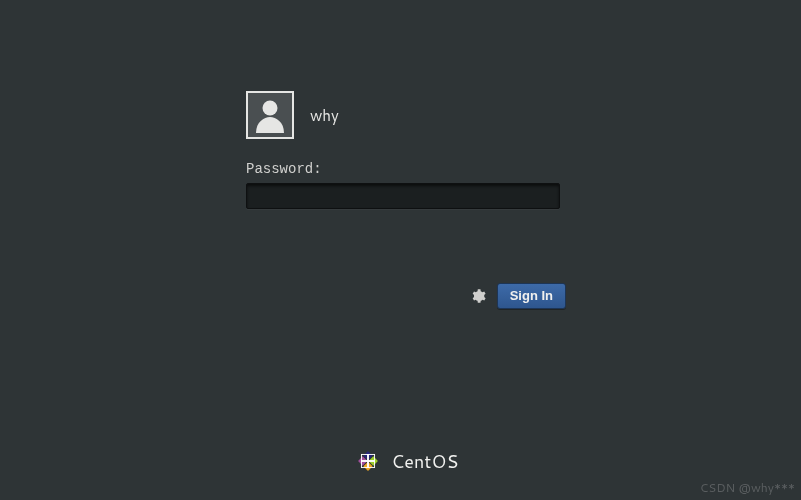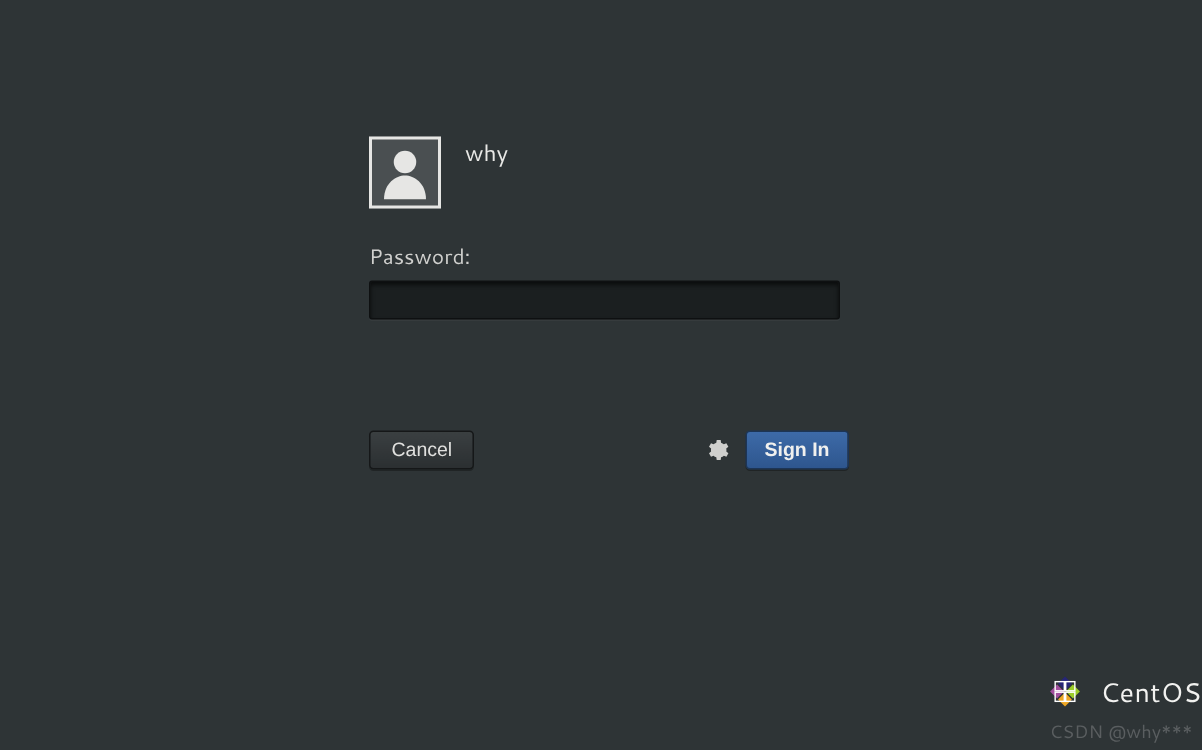--- a/index.html
+++ b/index.html
@@ -14,21 +14,21 @@
     position: relative;
   }
   .login-panel {
     position: absolute;
     left: 246px;
     top: 91px;
     width: 320px;
   }
   .user-row {
     display: flex;
-    align-items: flex-start;
+    align-items: center;
     margin-bottom: 22px;
   }
   .avatar-frame {
     width: 48px;
     height: 48px;
     border: 2px solid #e6e6e4;
     background: #4a4f51;
     display: flex;
     align-items: center;
     justify-content: center;
@@ -40,20 +40,21 @@
   .username {
     margin-left: 16px;
     font-size: 15px;
     color: #e8e8e6;
   }
   .password-label {
     font-size: 14px;
     color: #d0d0ce;
     margin-bottom: 6px;
     margin-top: 8px;
+    font-family: Liberation Mono, monospace;
   }
   .password-input {
     width: 314px;
     height: 26px;
     background: #1b1f20;
     border: 1px solid #0e1011;
     border-radius: 2px;
     box-shadow: inset 0 2px 3px rgba(0,0,0,0.6), 0 1px 0 rgba(255,255,255,0.04);
     color: #e6e6e4;
     font-size: 14px;
@@ -102,21 +103,21 @@
     justify-content: center;
     cursor: pointer;
   }
   .brand {
     position: absolute;
     left: 11px;
     right: 0;
     bottom: 24px;
     display: flex;
     align-items: center;
-    justify-content: flex-end;
+    justify-content: center;
   }
   .brand-logo {
     width: 30px;
     height: 30px;
     margin-right: 8px;
   }
   .brand-text {
     font-size: 18px;
     font-weight: 500;
     color: #f2f2f0;
@@ -143,21 +144,20 @@
       </svg>
     </div>
     <div class="username">why</div>
   </div>
 
   <div class="password-label">Password:</div>
 
   <input type="password" class="password-input" autofocus="" value="" style="">
 
   <div class="button-row">
-    <button class="btn btn-cancel">Cancel</button>
     <div class="spacer"></div>
     <div class="gear-wrap">
       <svg width="16" height="16" viewBox="0 0 24 24" fill="#cfcfcd">
         <path d="M12 8.5a3.5 3.5 0 1 0 0 7 3.5 3.5 0 0 0 0-7zm9.4 3.5c0-.6-.05-1.1-.14-1.6l2.1-1.6-2-3.5-2.5 1a8 8 0 0 0-2.8-1.6L15.7 2h-4l-.4 2.7a8 8 0 0 0-2.8 1.6l-2.5-1-2 3.5 2.1 1.6c-.1.5-.14 1-.14 1.6s.05 1.1.14 1.6l-2.1 1.6 2 3.5 2.5-1a8 8 0 0 0 2.8 1.6l.4 2.7h4l.4-2.7a8 8 0 0 0 2.8-1.6l2.5 1 2-3.5-2.1-1.6c.1-.5.14-1 .14-1.6z"></path>
       </svg>
     </div>
     <button class="btn btn-signin">Sign In</button>
   </div>
 
 </div>

